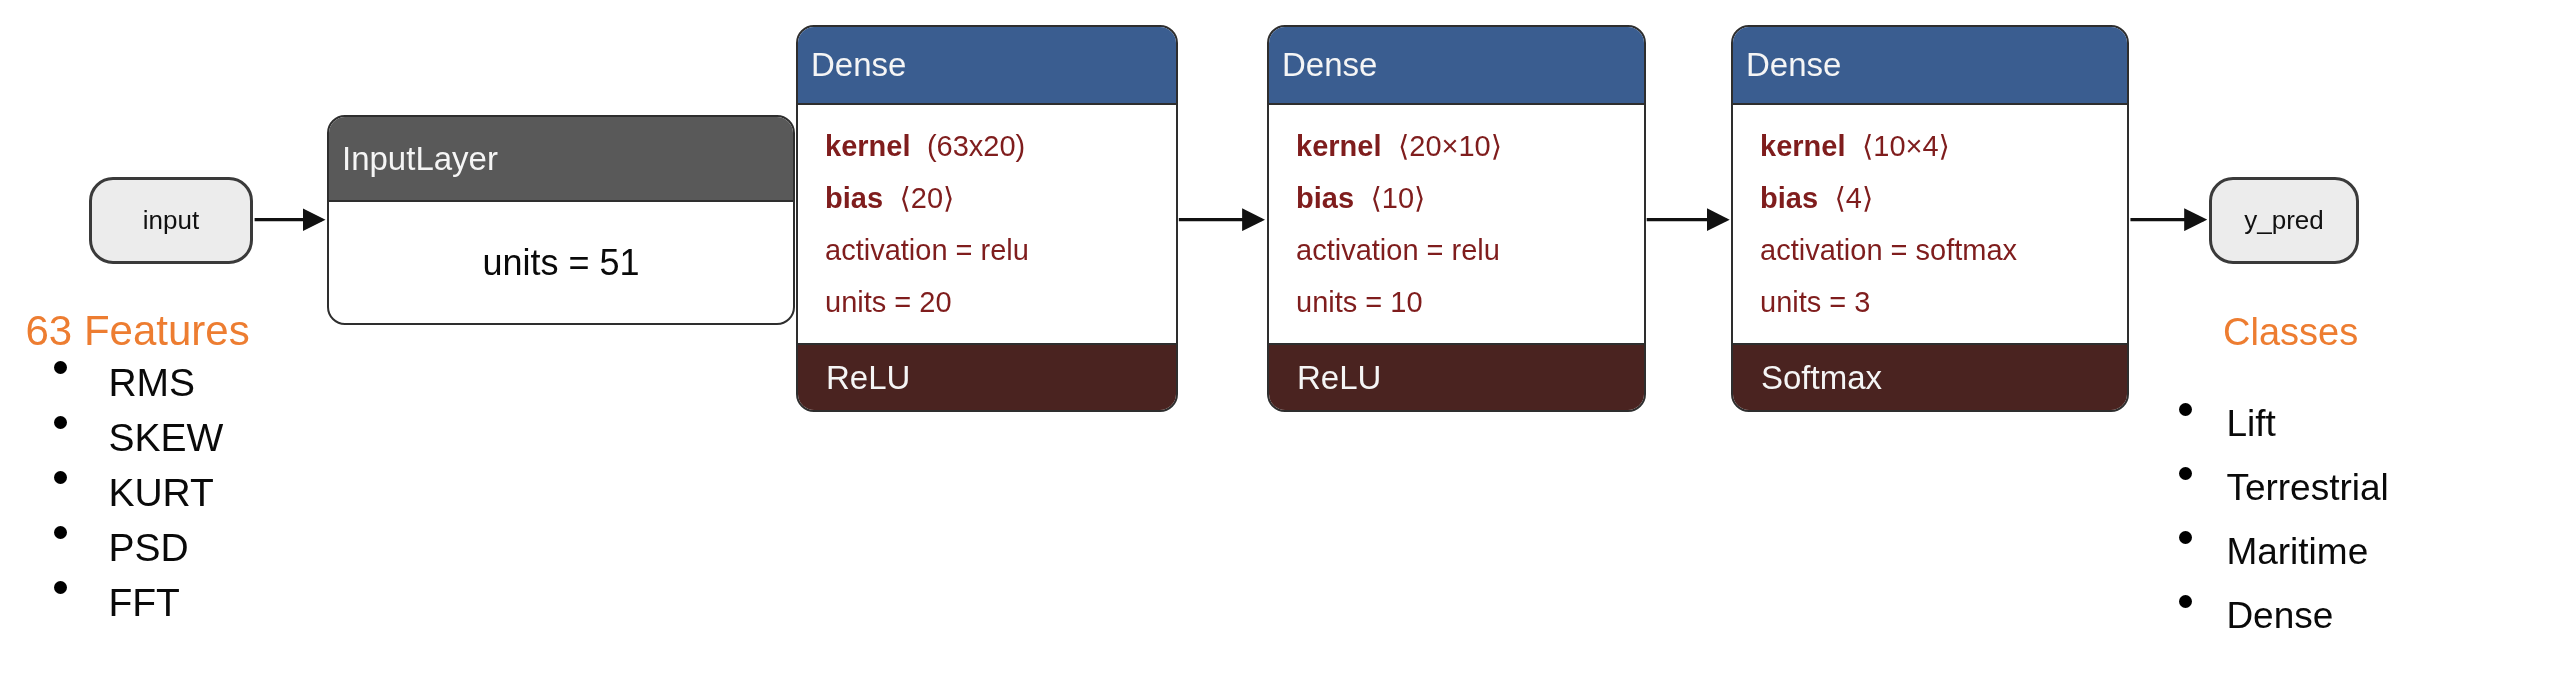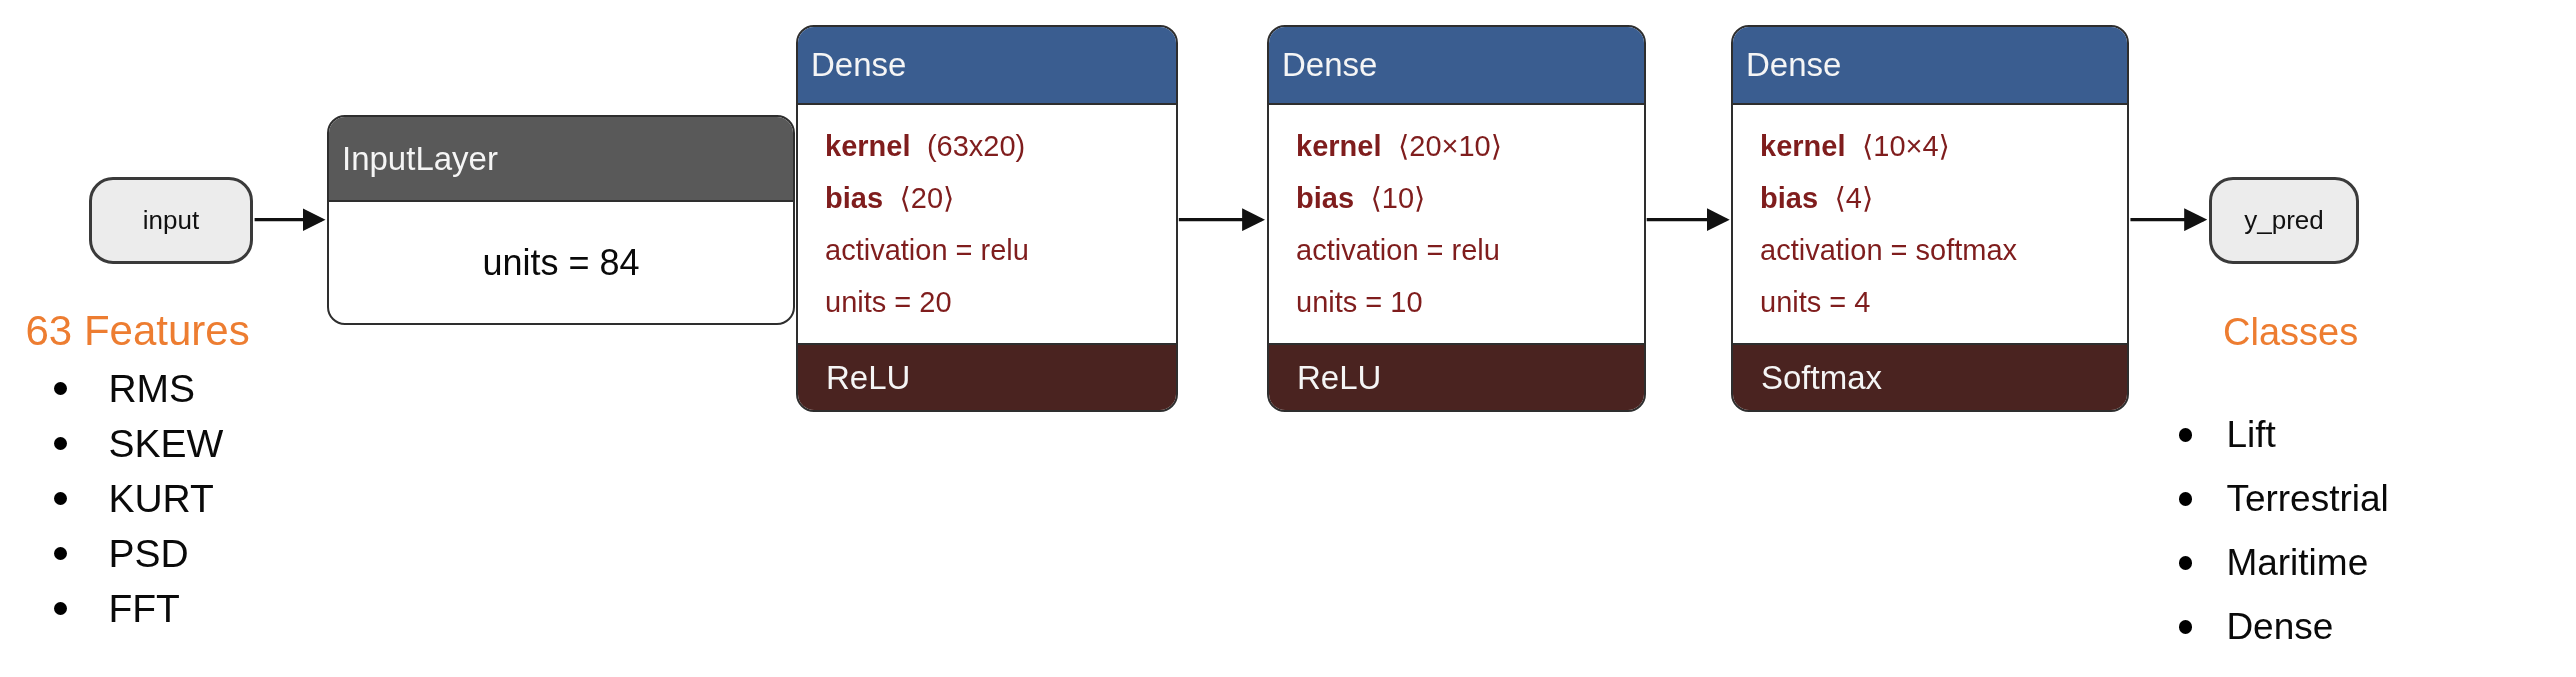--- a/index.html
+++ b/index.html
@@ -95,21 +95,21 @@
     position: absolute;
     color: #ed7d31;
     white-space: nowrap;
   }
   #features-heading { left: 25.5px;   top: 307px; font-size: 42px; }
   #classes-heading  { left: 2223px; top: 311px; font-size: 38px; }
 
   .anno-list { position: absolute; display: flex; flex-direction: column; }
   #features-list { left: 54px;   top: 361px; }
   #classes-list  { left: 2179px; top: 403px; }
-  .anno-item { display: flex; align-items: center; }
+  .anno-item { display: flex; }
   #features-list .anno-item { height: 55px;  font-size: 39px; }
   #classes-list  .anno-item { height: 64px; font-size: 37px; }
   .dot {
     width: 13.4px; height: 13.4px; border-radius: 50%;
     background: #000000; flex: 0 0 auto;
   }
   #features-list .dot { margin-right: 41px; }
   #classes-list  .dot { margin-right: 34px; }
   .anno-label { color: #0a0a0a; white-space: nowrap; }
 </style>
@@ -133,21 +133,21 @@
 
   <div id="input-node" class="term-node">
     <span>input</span>
   </div>
 
   <div id="inputlayer-box" class="layer-box">
     <div class="layer-head head-gray">
       <span>InputLayer</span>
     </div>
     <div class="inputlayer-body">
-      <span>units = 84</span>
+      <span>units = 51</span>
     </div>
   </div>
 
   <div id="dense1-box" class="layer-box">
     <div class="layer-head head-blue">
       <span>Dense</span>
     </div>
     <div class="dense-body">
       <div class="dense-row">
         <span class="attr-label">kernel</span>
@@ -204,21 +204,21 @@
         <span class="attr-value">⟨10×4⟩</span>
       </div>
       <div class="dense-row">
         <span class="attr-label">bias</span>
         <span class="attr-value">⟨4⟩</span>
       </div>
       <div class="dense-row">
         <span>activation = softmax</span>
       </div>
       <div class="dense-row">
-        <span>units = 4</span>
+        <span>units = 3</span>
       </div>
     </div>
     <div class="layer-foot foot-maroon">
       <span>Softmax</span>
     </div>
   </div>
 
   <div id="ypred-node" class="term-node">
     <span>y_pred</span>
   </div>

